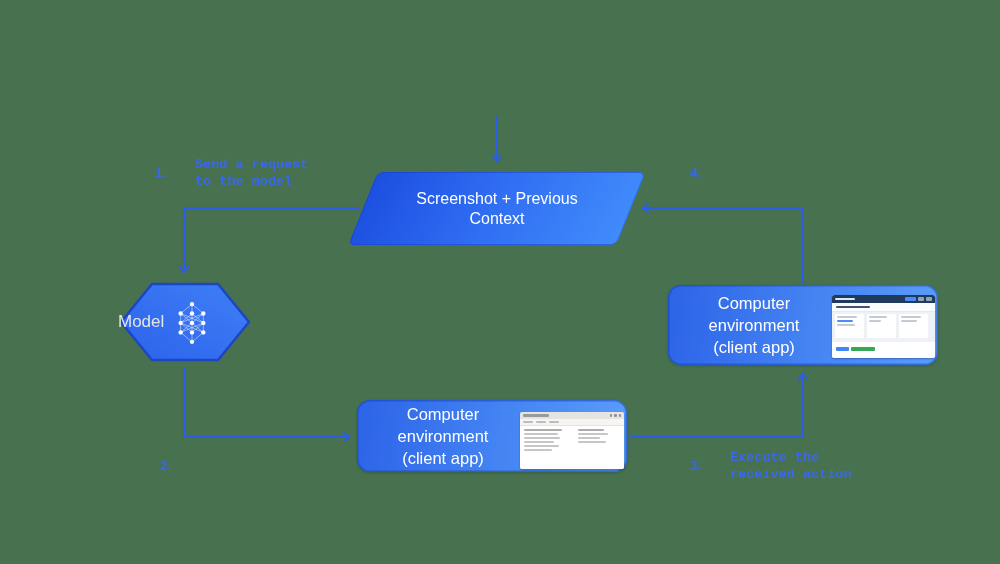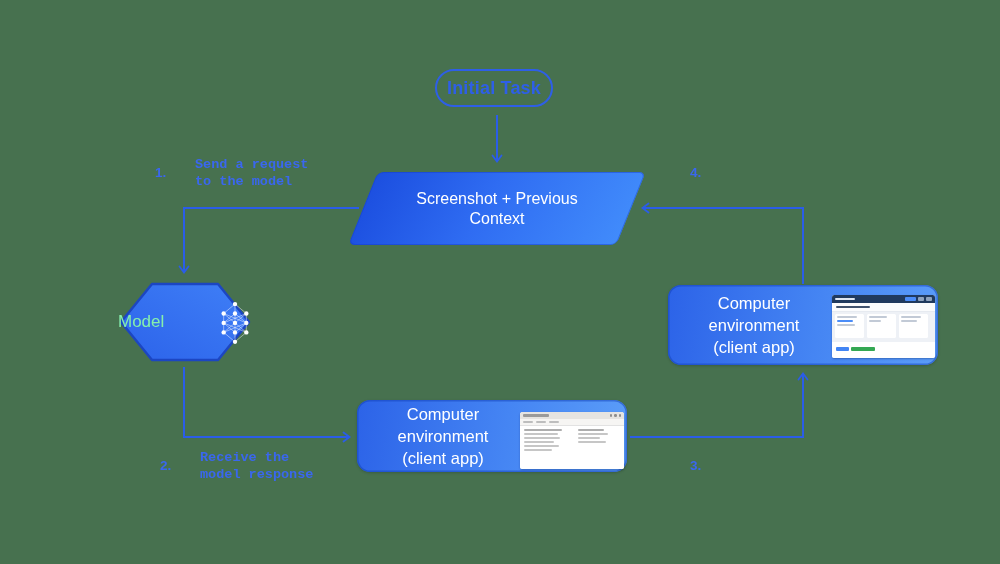--- a/index.html
+++ b/index.html
@@ -29,22 +29,22 @@
     transform:skewX(22deg); width:100%; height:100%;
     display:flex; align-items:center; justify-content:center;
     color:#fff; font-size:16px; line-height:20px; text-align:center;
     white-space:pre-line;
   }
 
   
   .hex-wrap { position:absolute; left:118px; top:281px; width:134px; height:82px; }
   .hex-svg { position:absolute; inset:0; }
   .hex-content {
-    position:absolute; inset:0; display:flex; align-items:center; justify-content:space-between;
-    gap:11px; color:#86efac; font-size:17px;
+    position:absolute; inset:0; display:flex; align-items:center; justify-content:flex-start;
+    gap:11px; color:#e5e5e5; font-size:17px;
   }
 
   
   .env-box {
     position:absolute; border-radius:13px;
     background:linear-gradient(98deg,#2c63e8 0%, #4585f3 55%, #5b9df9 100%);
     box-shadow: inset 0 0 0 1.5px rgba(18,64,185,.5), 0 1px 3px rgba(0,0,0,.18);
   }
   .env-bottom { left:357px; top:400px; width:270px; height:72px; }
   .env-right  { left:668px; top:285px; width:270px; height:80px; }
@@ -105,23 +105,20 @@
     </defs>
     <g fill="none" stroke="#2b5de8" stroke-width="2">
       <path d="M497,115 L497,161" marker-end="url(#arrowhead)"></path>
       <path d="M359,208 L184,208 L184,272" marker-end="url(#arrowhead)"></path>
       <path d="M184,367 L184,437 L349,437" marker-end="url(#arrowhead)"></path>
       <path d="M630,437 L803,437 L803,374" marker-end="url(#arrowhead)"></path>
       <path d="M803,284 L803,208 L643,208" marker-end="url(#arrowhead)"></path>
     </g>
   </svg>
 
-  <div class="pill">
-    <span>Initial Task</span>
-  </div>
 
   <div class="para">
     <div class="para-inner">Screenshot + Previous
 Context</div>
   </div>
 
   <div class="hex-wrap">
     <svg class="hex-svg" width="134" height="82" viewBox="0 0 134 82">
       <defs>
         <linearGradient id="hexgrad" x1="0" y1="1" x2="1" y2="0">
@@ -230,23 +227,23 @@
     </div>
   </div>
 
   <div class="step" style="left:155px; top:156px;">
     <span class="step-num">1.</span>
     <span class="step-text">Send a request
 to the model</span>
   </div>
   <div class="step" style="left:160px; top:449px;">
     <span class="step-num">2.</span>
-    <span class="step-text">Receive the
-model response</span>
   </div>
   <div class="step" style="left:690px; top:449px;">
     <span class="step-num">3.</span>
+    <span class="step-text">Execute the
+received action</span>
   </div>
   <div class="step" style="left:690px; top:156px;">
     <span class="step-num">4.</span>
   </div>
 
 </div>
 
 </body></html>

